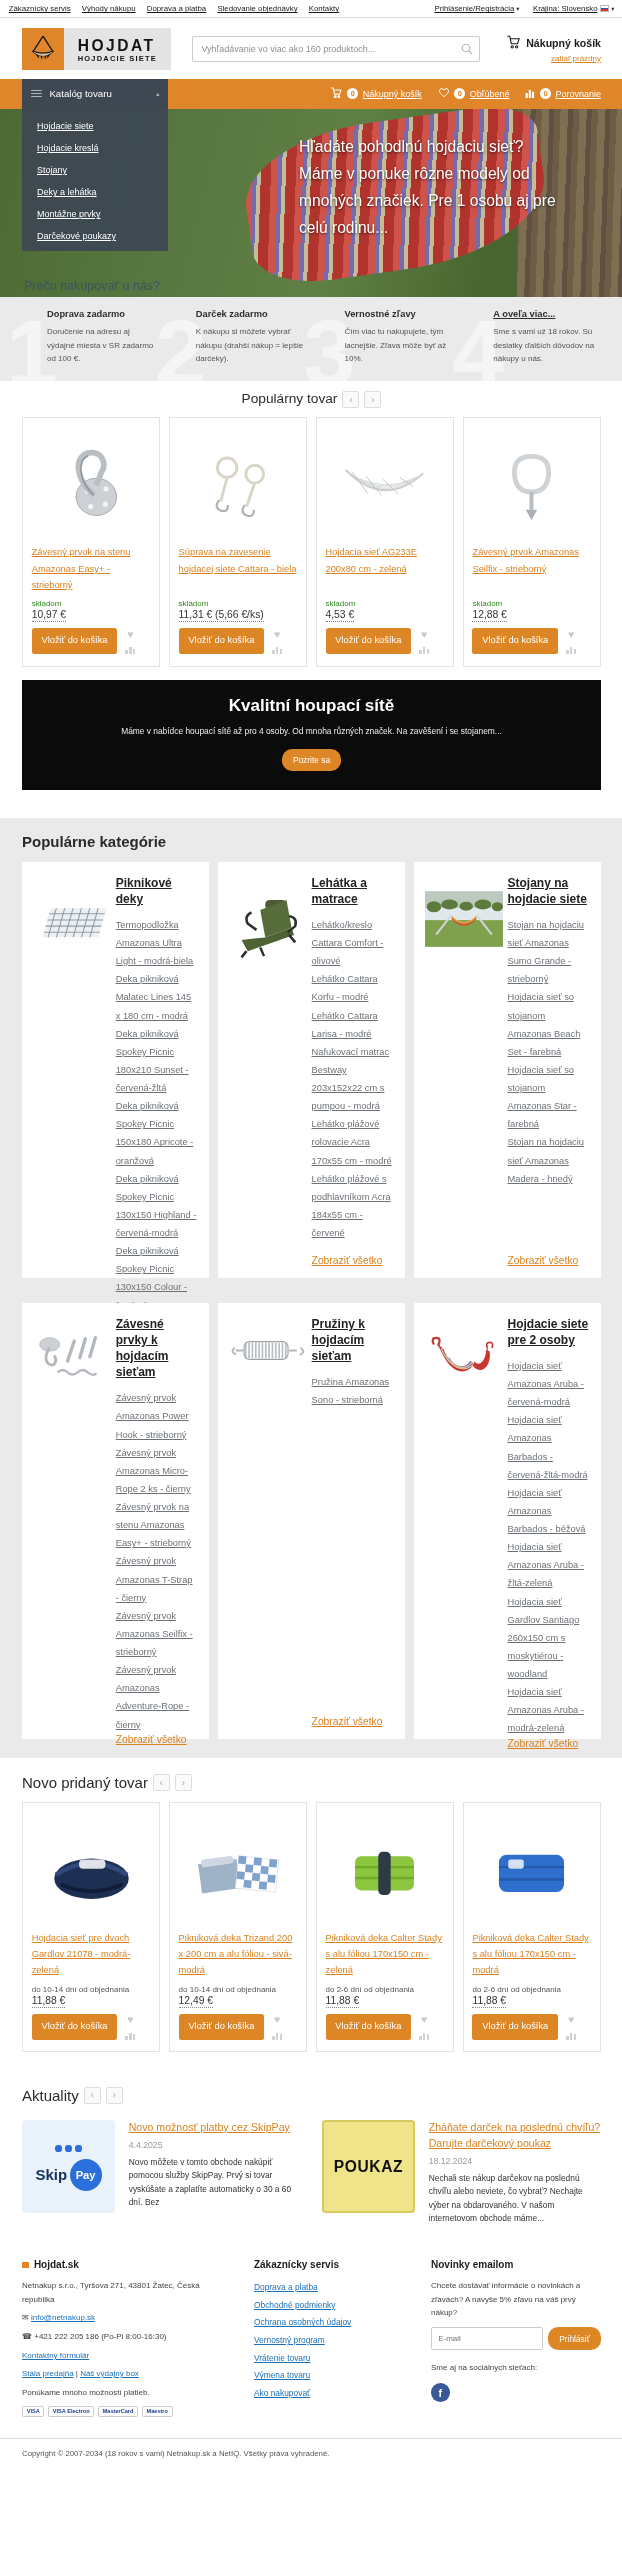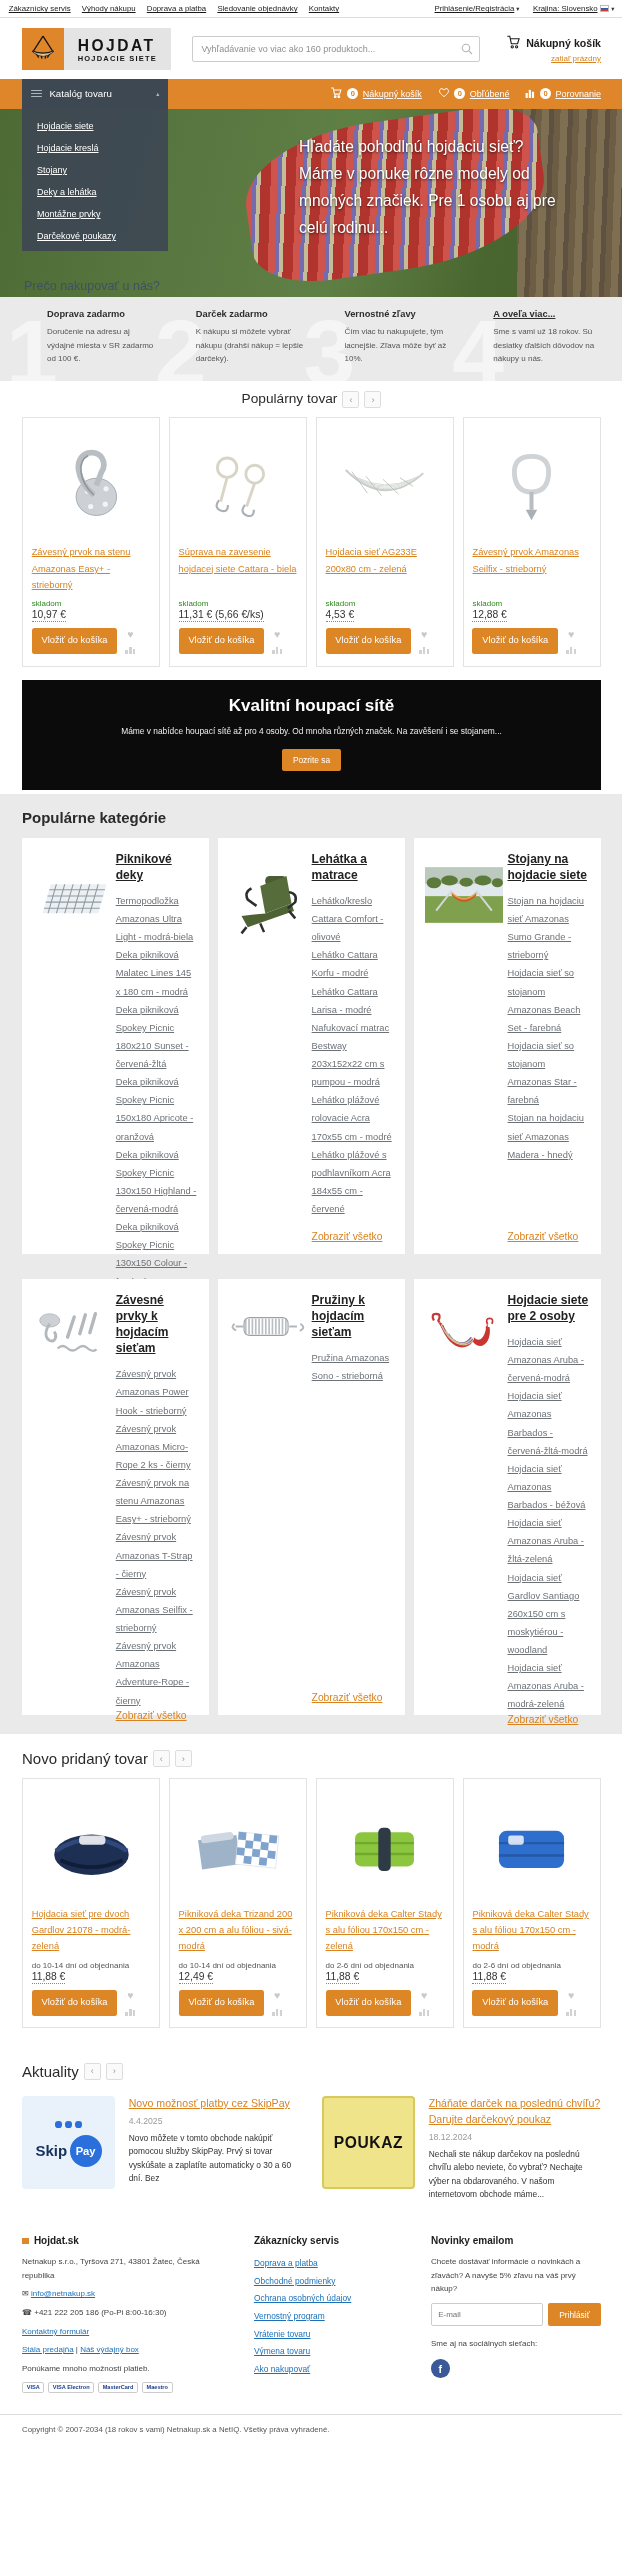--- a/index.html
+++ b/index.html
@@ -94,25 +94,25 @@
               font-family:"Liberation Sans", sans-serif; }
   .mini-icons { display:flex; flex-direction:column; gap:3.7px; align-items:center; }
   .heart { color:#c9c9c9; font-size:10.6px; }
   .bars span { display:inline-block; width:2.5px; background:#d2d2d2; margin:0 0.6px; vertical-align:bottom; }
   .bars .b1{height:4.4px;} .bars .b2{height:7.5px;} .bars .b3{height:5.6px;}
 
   
   .black-banner { background:#0b0b0b; margin:13.7px 22px 0; padding:16px 12.5px 18.7px; text-align:center; }
   .black-banner h2 { color:#fff; font-size:17px; margin-bottom:10px; }
   .black-banner p { color:#eee; font-size:8.4px; margin-bottom:12.5px; }
-  .btn-orange { background:#dd8626; color:#fff; border:none; border-radius:2px; padding:6.2px 11.2px;
+  .btn-orange { background:#dd8626; color:#fff; border:none; border-radius:10px; padding:6.2px 11.2px;
                 font-size:8.4px; cursor:pointer; font-family:"Liberation Sans", sans-serif; }
 
   
-  .cat-section { background:#eaeaea; margin-top:4px; padding:15px 22px 18.7px; }
+  .cat-section { background:#eaeaea; margin-top:28px; padding:15px 22px 18.7px; }
   .cat-section h2 { font-size:15px; color:#2b2b2b; margin-bottom:12.5px; }
   .cat-row { display:flex; gap:8.7px; margin-bottom:25px; }
   .cat-row:last-child { margin-bottom:0; }
   .cat-card { flex:1; background:#fff; padding:12.5px 11.2px; display:flex; gap:10px; }
   .cat-card.h1 { height:416px; } .cat-card.h2 { height:436px; }
   .cat-img { width:44%; padding-top:16px; }
   .cat-body { flex:1; display:flex; flex-direction:column; }
   .cat-title { font-size:12px; font-weight:bold; color:#222; text-decoration:underline; line-height:1.35; margin-bottom:8.7px; }
   .cat-links a { display:block; font-size:9.3px; color:#6d7277; text-decoration:underline; line-height:1.95; }
   .show-all { margin-top:auto; font-size:10.3px; color:#d9821f; text-decoration:underline; }

